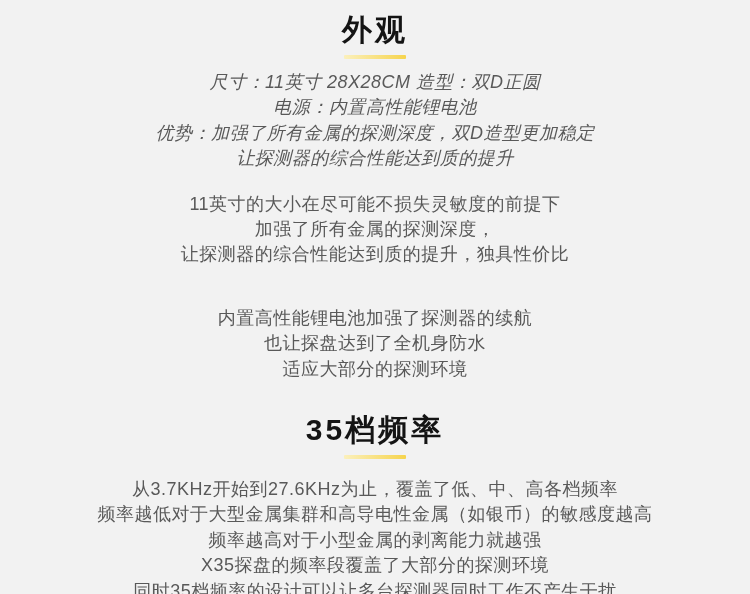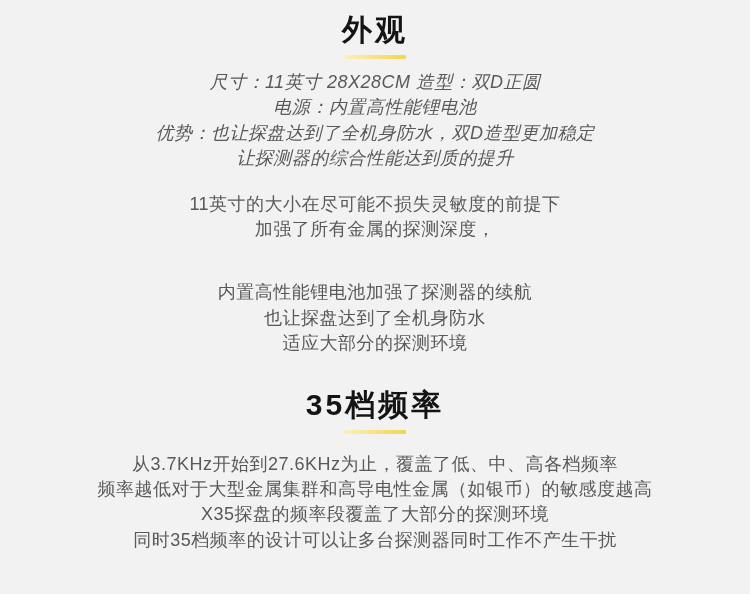--- a/index.html
+++ b/index.html
@@ -65,41 +65,43 @@
 
 <div class="page">
 
   <section class="section-appearance">
     <h2 class="section-title">外观</h2>
     <div class="accent-underline"></div>
 
     <div class="spec-group">
       <p class="text-line">尺寸：11英寸 28X28CM  造型：双D正圆</p>
       <p class="text-line">电源：内置高性能锂电池</p>
-      <p class="text-line">优势：也让探盘达到了全机身防水，双D造型更加稳定</p>
+      <p class="text-line">优势：加强了所有金属的探测深度，双D造型更加稳定</p>
       <p class="text-line">让探测器的综合性能达到质的提升</p>
     </div>
 
     <div class="para-1">
       <p class="text-line">11英寸的大小在尽可能不损失灵敏度的前提下</p>
       <p class="text-line">加强了所有金属的探测深度，</p>
+      <p class="text-line">让探测器的综合性能达到质的提升，独具性价比</p>
     </div>
 
     <div class="para-2">
       <p class="text-line">内置高性能锂电池加强了探测器的续航</p>
       <p class="text-line">也让探盘达到了全机身防水</p>
       <p class="text-line">适应大部分的探测环境</p>
     </div>
   </section>
 
   <section class="section-frequency">
     <h2 class="section-title">35档频率</h2>
     <div class="accent-underline"></div>
 
     <div class="freq-lines">
       <p class="text-line">从3.7KHz开始到27.6KHz为止，覆盖了低、中、高各档频率</p>
       <p class="text-line">频率越低对于大型金属集群和高导电性金属（如银币）的敏感度越高</p>
+      <p class="text-line">频率越高对于小型金属的剥离能力就越强</p>
       <p class="text-line">X35探盘的频率段覆盖了大部分的探测环境</p>
       <p class="text-line">同时35档频率的设计可以让多台探测器同时工作不产生干扰</p>
     </div>
   </section>
 
 </div>
 
 </body></html>

